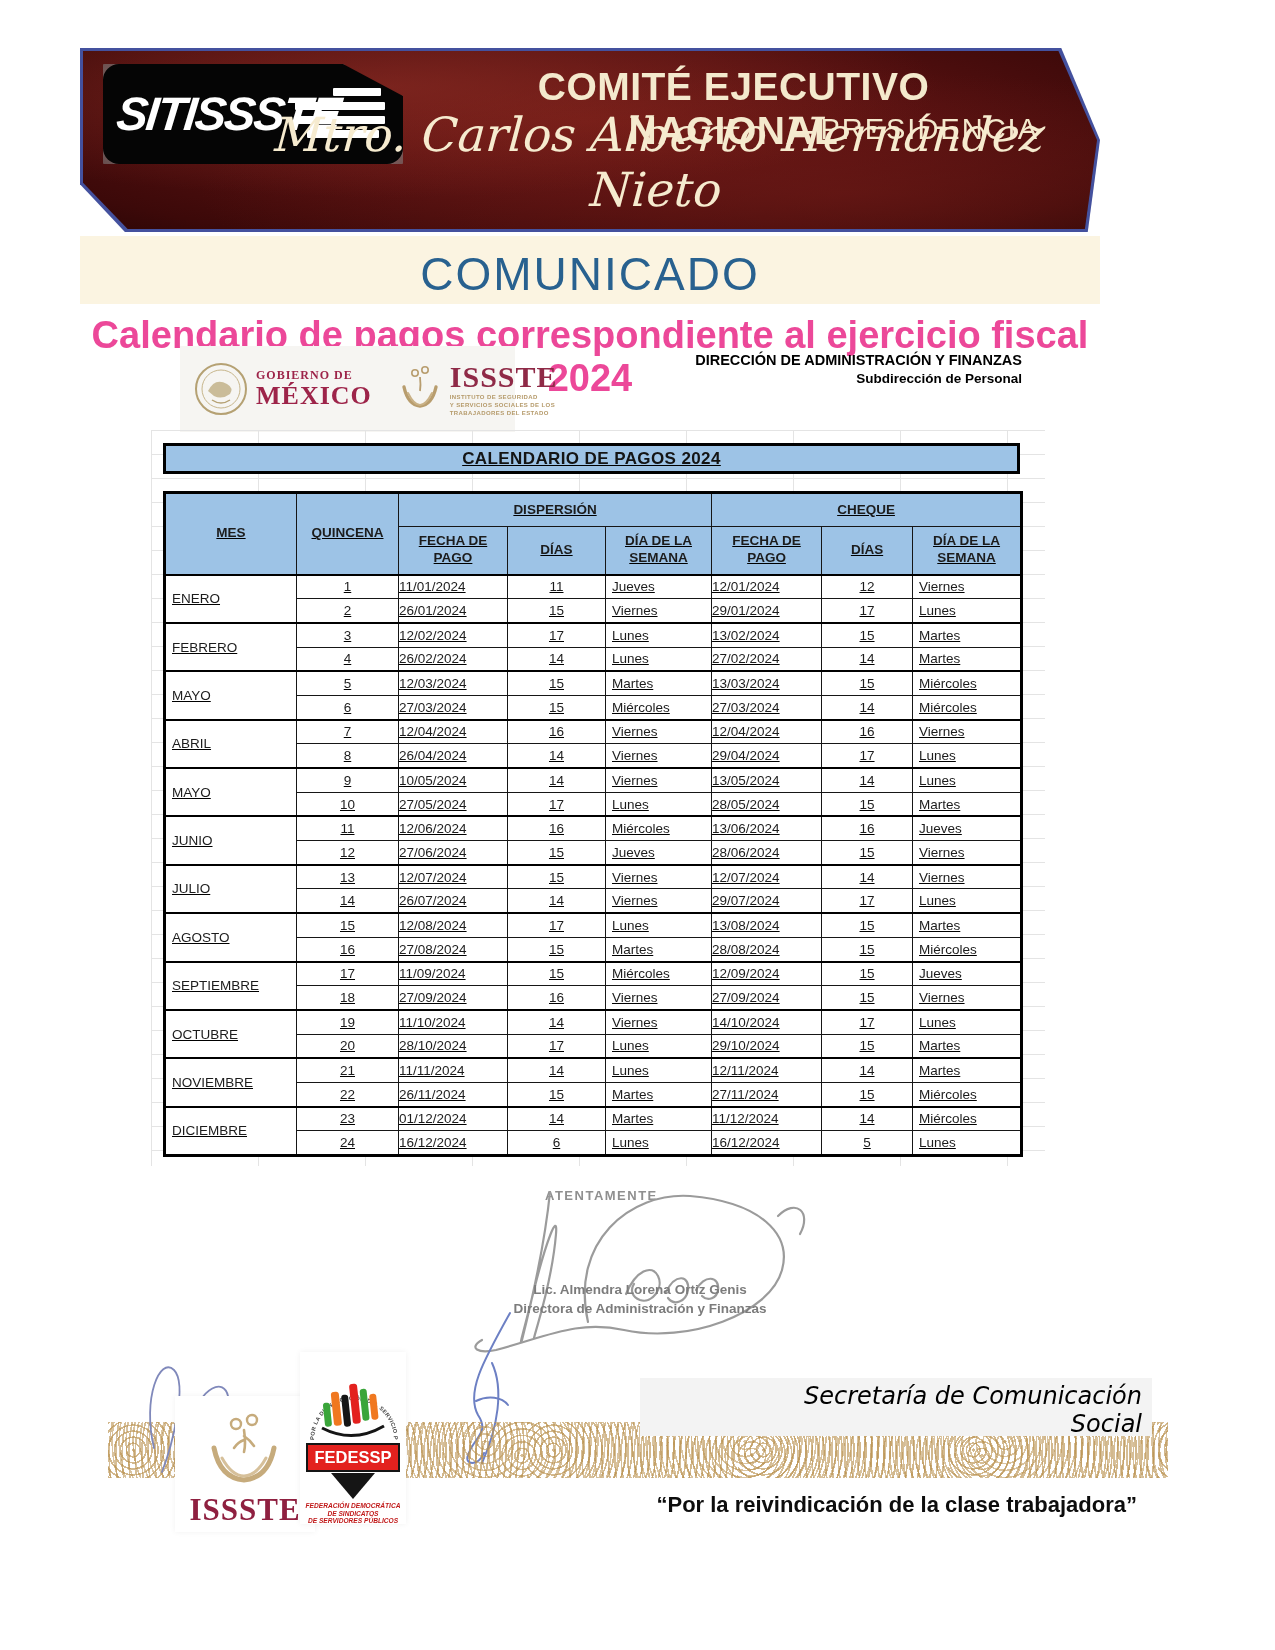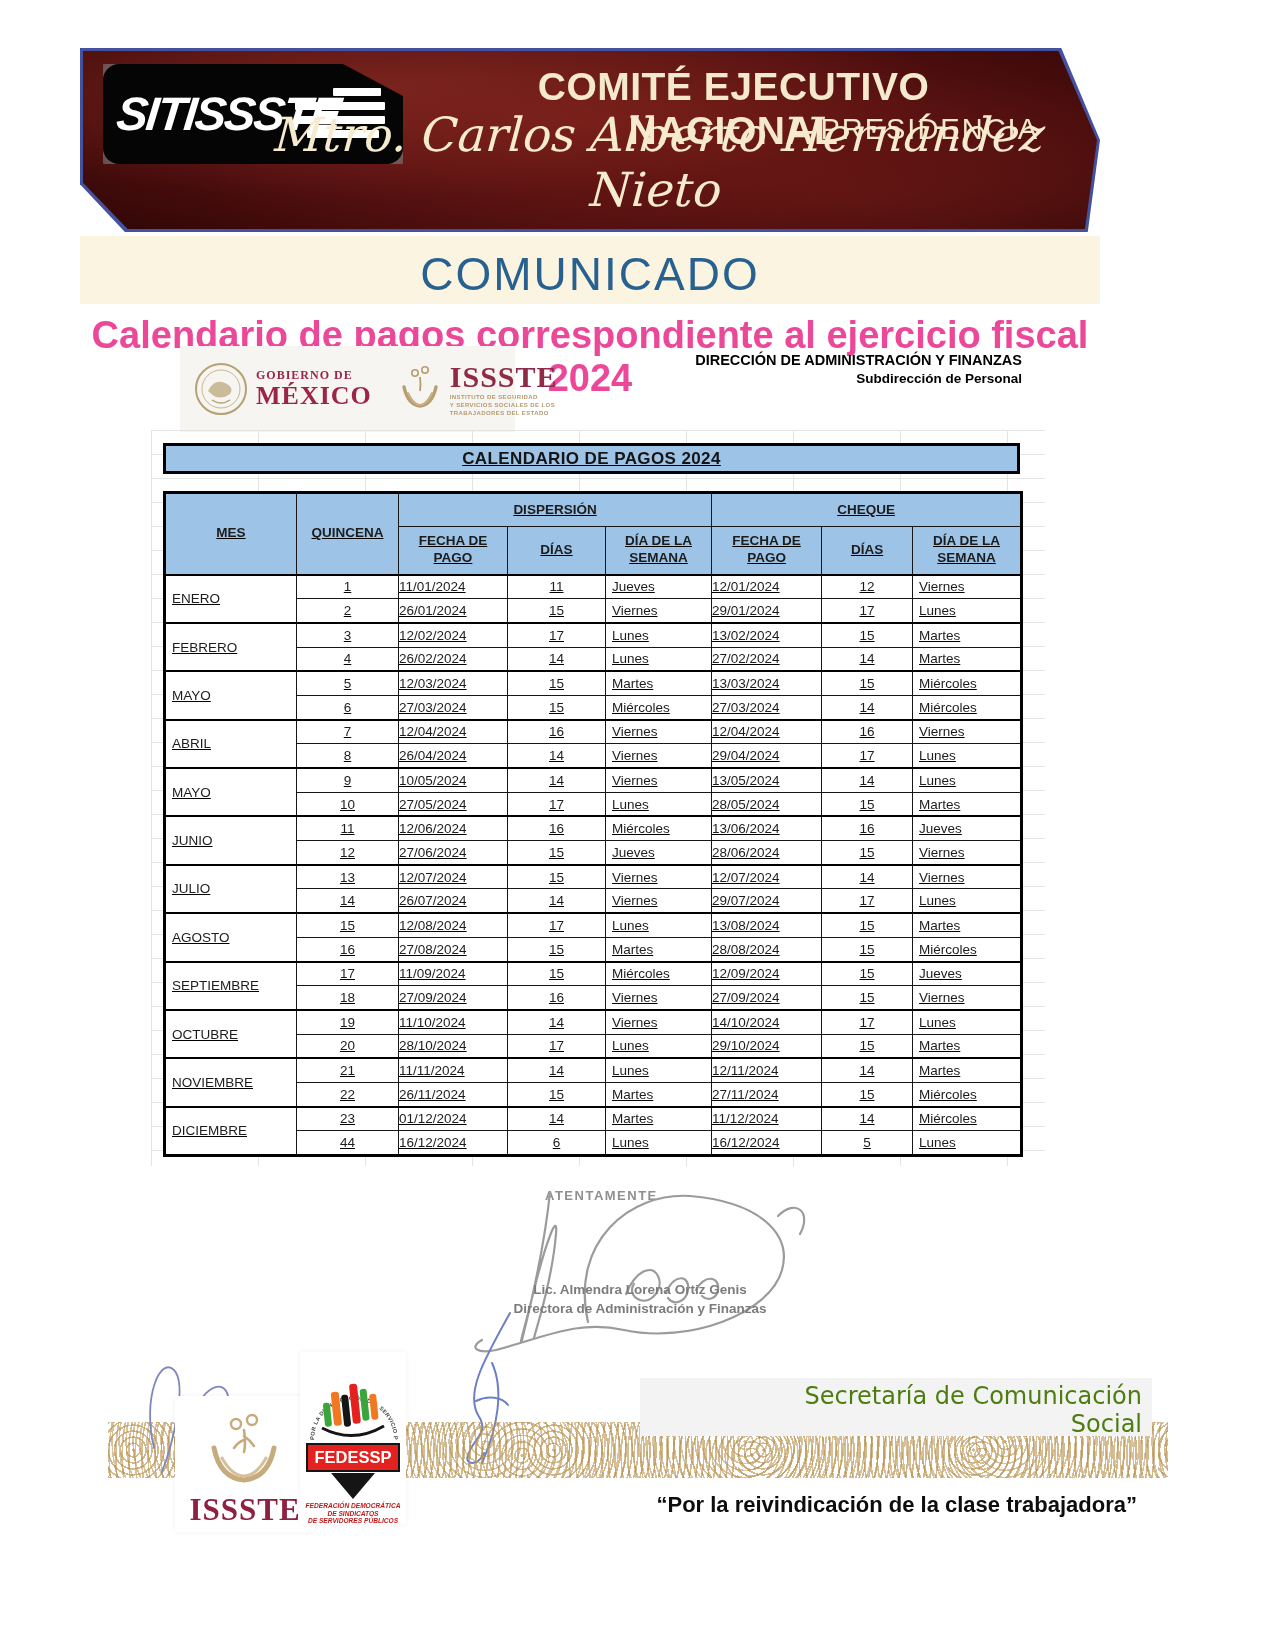--- a/index.html
+++ b/index.html
@@ -108,21 +108,21 @@
   .issste-box { position:absolute; left:175px; top:1396px; width:140px; height:136px; background:#fff;
     z-index:3; display:flex; flex-direction:column; align-items:center; justify-content:flex-end;
     box-shadow:0 0 6px rgba(0,0,0,.06); }
   .issste-box .big-name { font-size:31px; font-weight:bold; color:#8f2040;
     font-family:"Liberation Serif", serif; letter-spacing:1px; margin-bottom:4px; }
   .fedessp-box { position:absolute; left:300px; top:1352px; width:106px; height:172px; background:#fff;
     z-index:4; box-shadow:0 0 6px rgba(0,0,0,.06); }
   .secretaria-band { position:absolute; left:640px; top:1378px; width:512px; height:58px;
     background:#f3f3f3; z-index:2; text-align:right; padding:4px 10px 0 0;
     font-family:"DejaVu Sans", sans-serif; }
-  .secretaria-band .s1, .secretaria-band .s2 { font-size:24px; color:#4d7c0f; }
+  .secretaria-band .s1, .secretaria-band .s2 { font-size:24px; font-style:italic; color:#000000; }
   .quote { position:absolute; left:625px; top:1492px; width:512px; text-align:right;
     font-size:22px; font-weight:bold; color:#0d0d0d; }
 </style>
 </head>
 <body>
 
 <div class="page">
 
   <div class="banner-outer">
     <div class="banner-inner">
@@ -420,21 +420,21 @@
             <td rowspan="2" class="mes-cell">DICIEMBRE</td>
             <td class="num">23</td>
             <td class="fecha">01/12/2024</td>
             <td class="num">14</td>
             <td class="dia">Martes</td>
             <td class="fecha">11/12/2024</td>
             <td class="num">14</td>
             <td class="dia">Miércoles</td>
           </tr>
           <tr>
-            <td class="num">44</td>
+            <td class="num">24</td>
             <td class="fecha">16/12/2024</td>
             <td class="num">6</td>
             <td class="dia">Lunes</td>
             <td class="fecha">16/12/2024</td>
             <td class="num">5</td>
             <td class="dia">Lunes</td>
           </tr>
         </tbody>
     </table>
   </div>

